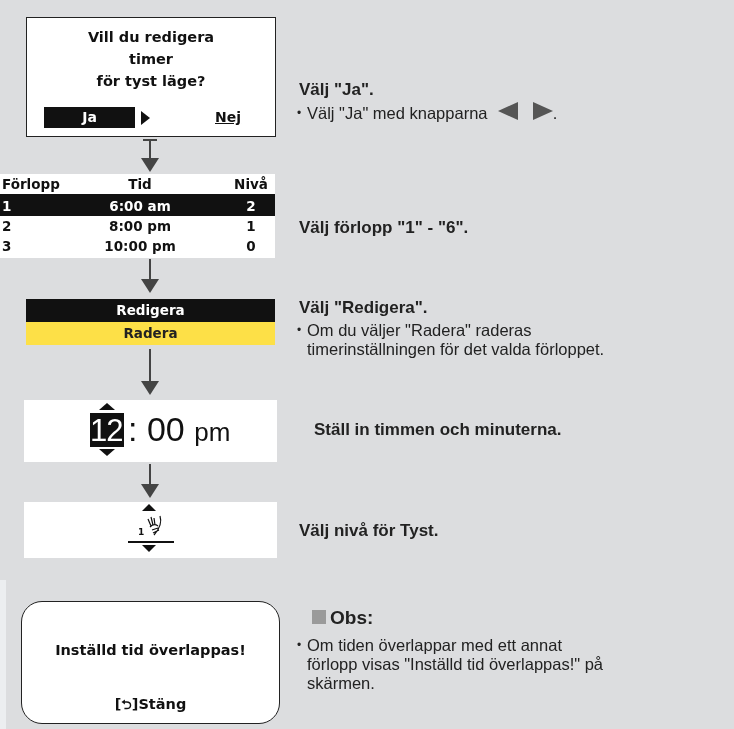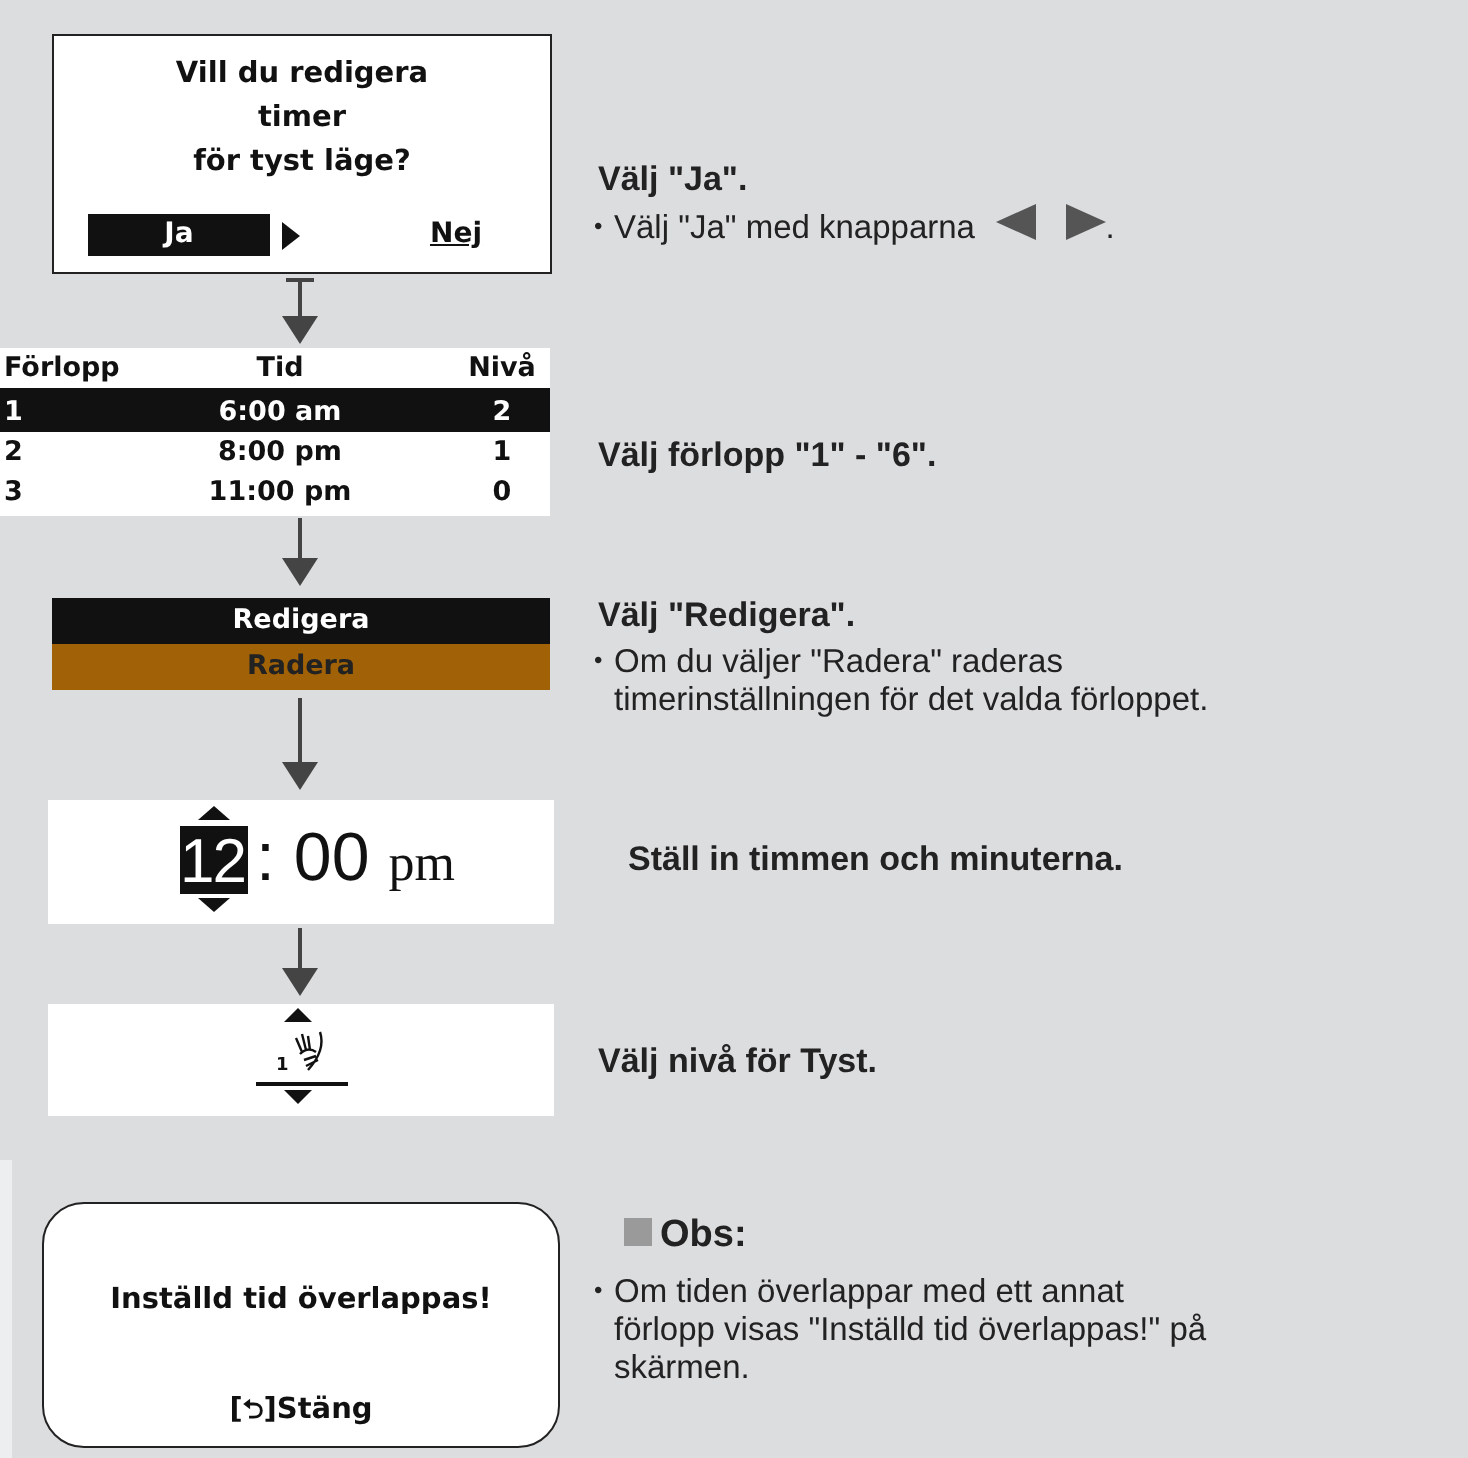--- a/index.html
+++ b/index.html
@@ -49,29 +49,29 @@
   
   .tbl { position:absolute; left:0; top:174px; width:275px; height:84px; background:#fff; font-family:"DejaVu Sans",sans-serif; font-weight:bold; font-size:13.5px; color:#111; }
   .tbl .row { position:absolute; left:0; right:0; height:20px; line-height:20px; }
   .tbl .c1 { position:absolute; left:2px; }
   .tbl .c2 { position:absolute; left:140px; width:110px; text-align:center; margin-left:-55px; }
   .tbl .c3 { position:absolute; right:4px; width:40px; text-align:center; }
   .tbl .hdr-line { position:absolute; left:0; right:0; top:20px; height:1.5px; background:#111; }
   .tbl .sel { background:#111; color:#fff; }
 
   
-  .menu { position:absolute; left:26px; top:299px; width:249px; height:46px; background:#a16207; font-family:"DejaVu Sans",sans-serif; font-weight:bold; font-size:13.5px; }
+  .menu { position:absolute; left:26px; top:299px; width:249px; height:46px; background:#fde047; font-family:"DejaVu Sans",sans-serif; font-weight:bold; font-size:13.5px; }
   .menu .item { position:absolute; left:0; right:0; height:23px; line-height:23px; text-align:center; }
   .menu .sel { background:#111; color:#fff; top:0; }
 
   
   .time-box { position:absolute; left:24px; top:400px; width:253px; height:62px; background:#fff; }
   .time-hour { position:absolute; left:66px; top:13px; width:34px; height:34px; background:#111; color:#fff; font-size:31px; line-height:35px; text-align:left; font-family:"Liberation Sans",sans-serif; letter-spacing:-1px; }
   .time-rest { position:absolute; left:104px; top:9px; font-size:34px; line-height:40px; color:#111; font-family:"Liberation Sans",sans-serif; white-space:pre; }
-  .time-rest .pm { font-size:26px;font-family:Liberation Serif, serif; }
+  .time-rest .pm { font-size:26px; }
   .up-tri { position:absolute; width:0; height:0; border-left:8px solid transparent; border-right:8px solid transparent; border-bottom:7px solid #111; }
   .down-tri { position:absolute; width:0; height:0; border-left:8px solid transparent; border-right:8px solid transparent; border-top:7px solid #111; }
 
   
   .lvl-box { position:absolute; left:24px; top:502px; width:253px; height:56px; background:#fff; }
 
   
   .ov-box { position:absolute; left:21px; top:601px; width:259px; height:123px;border-radius:21px; }
   .ov-msg { position:absolute; left:0; right:0; top:40px; text-align:center; font-weight:bold; font-size:14.5px; }
   .ov-close { position:absolute; left:0; right:0; top:93px; text-align:center; font-weight:bold; font-size:14.5px; }
@@ -118,21 +118,21 @@
     <span class="c2">6:00 am</span>
     <span class="c3">2</span>
   </div>
   <div class="row" style="top:42px;">
     <span class="c1">2</span>
     <span class="c2">8:00 pm</span>
     <span class="c3">1</span>
   </div>
   <div class="row" style="top:62px;">
     <span class="c1">3</span>
-    <span class="c2">11:00 pm</span>
+    <span class="c2">10:00 pm</span>
     <span class="c3">0</span>
   </div>
 </div>
 
 <div class="heading" style="left:299px; top:218px;">Välj förlopp "1" - "6".</div>
 
 <div class="arrow" style="left:150px; top:259px; height:34px;">
   <div class="shaft" style="height:22px;"></div>
     <div class="head"></div>
 </div>

